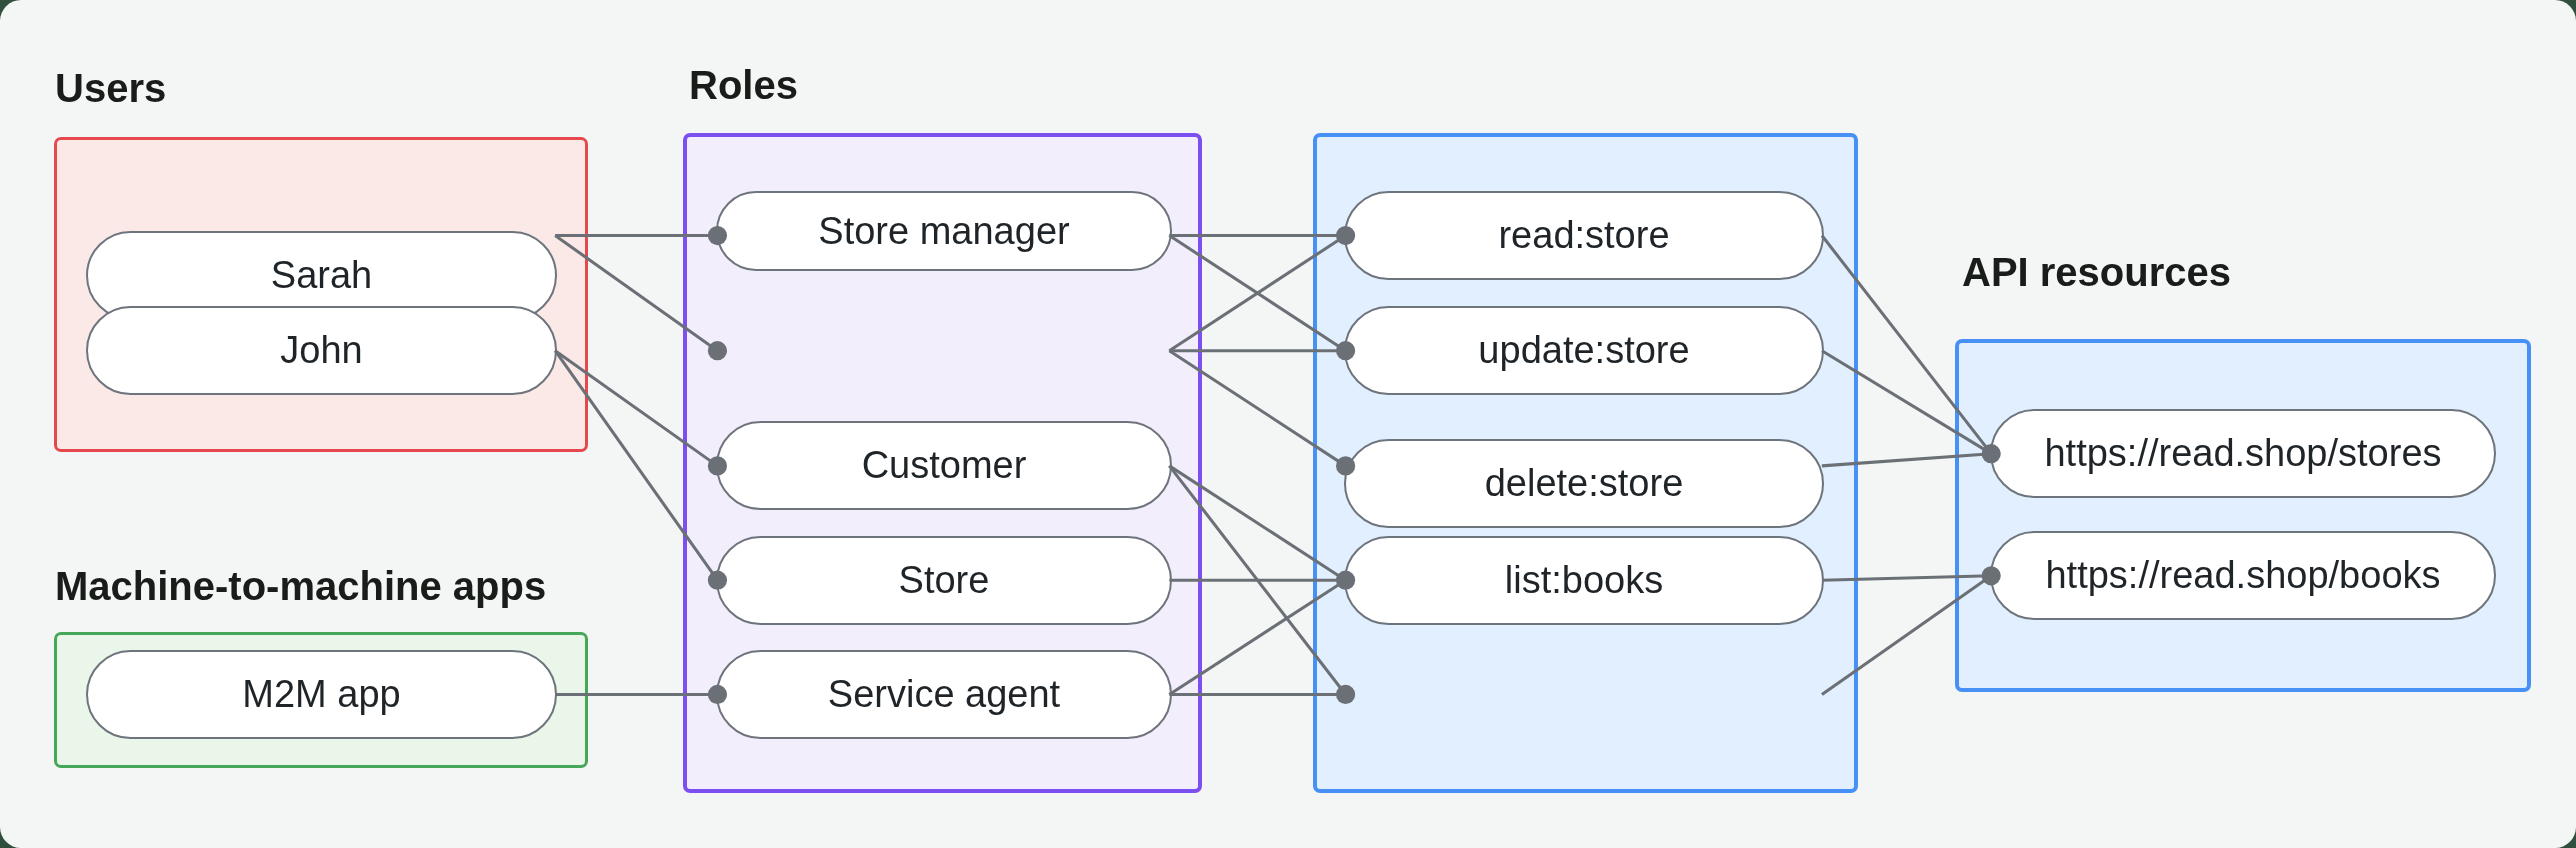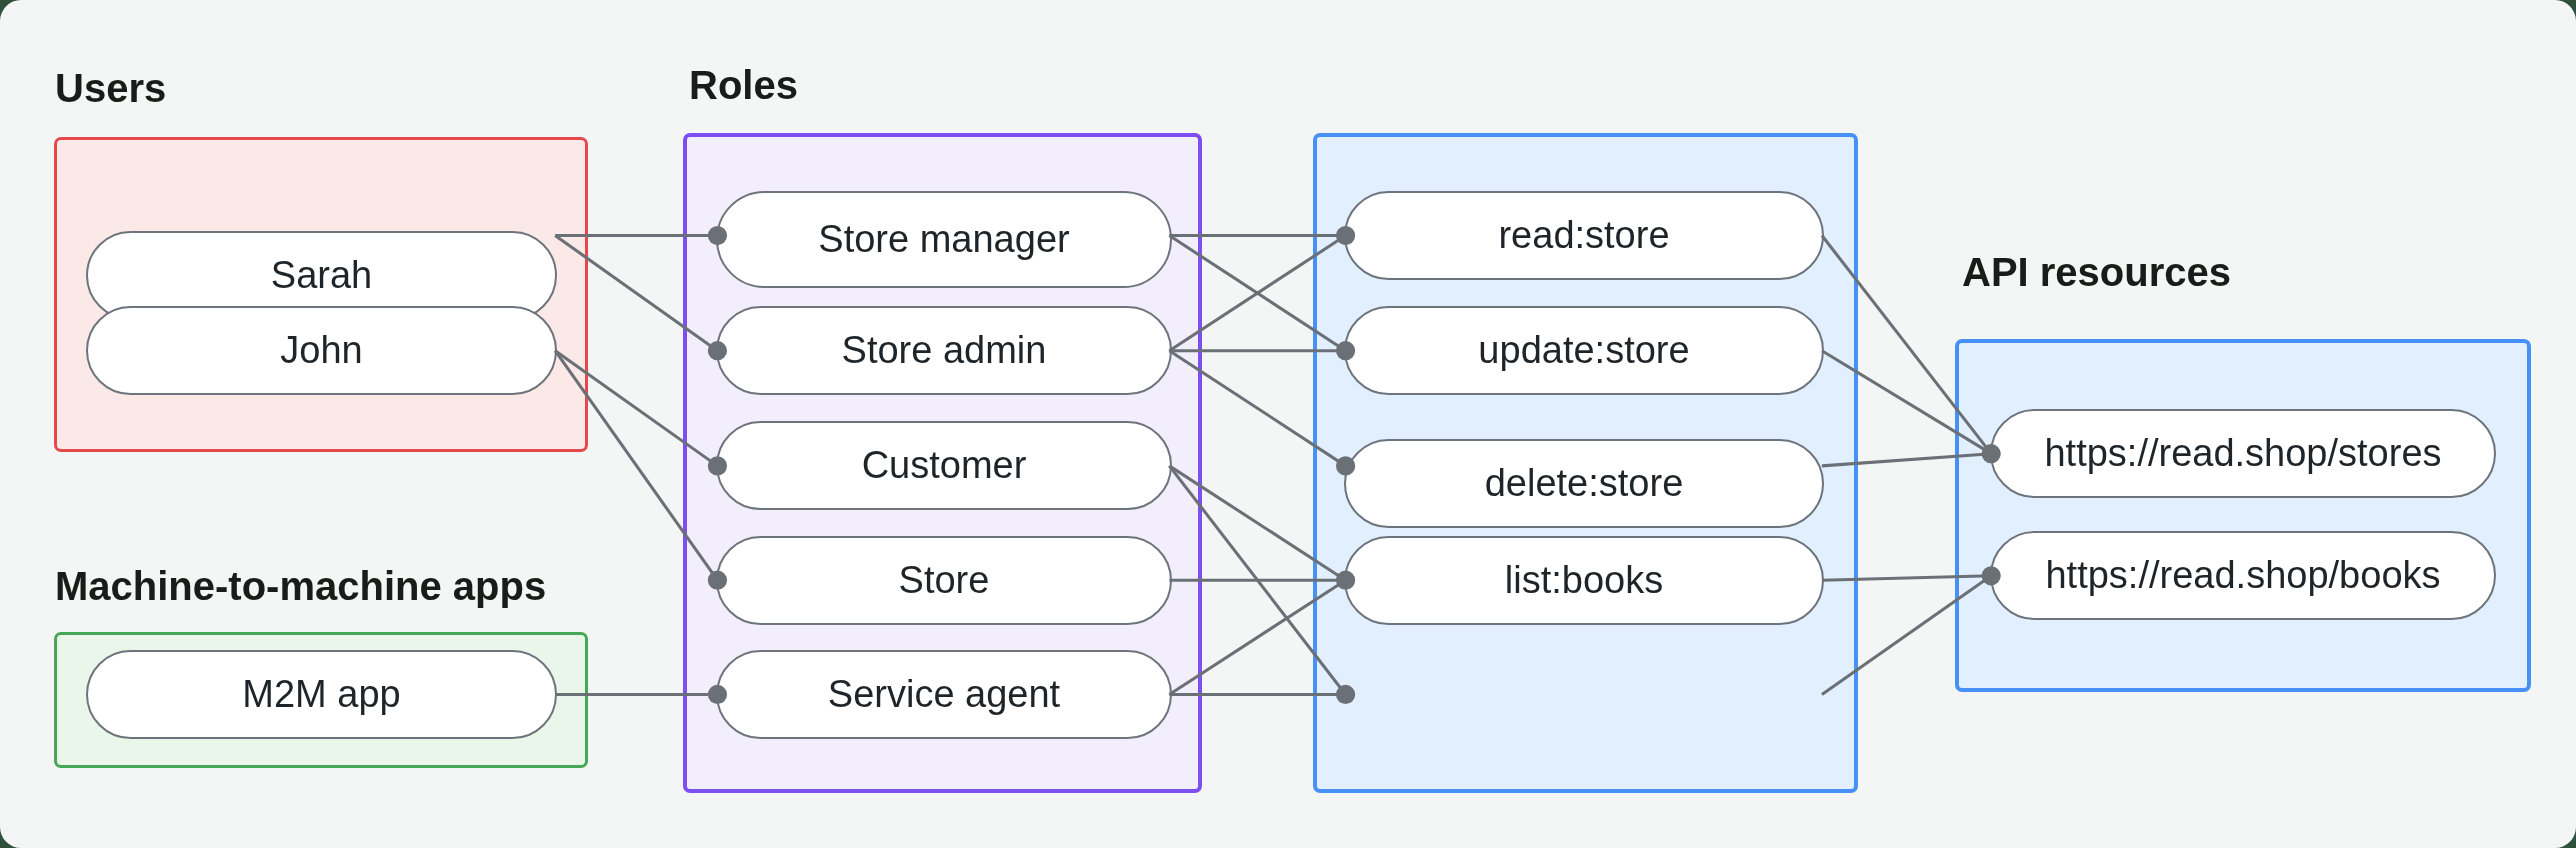--- a/index.html
+++ b/index.html
@@ -65,22 +65,21 @@
   <div class="group-box box-thin" style="left: 54px; top: 632px; width: 534px; height: 136px; border-color: rgb(70, 167, 88); background-color: rgb(233, 246, 233);"></div>
   <div class="group-box box-thick" style="left: 683px; top: 133px; width: 519px; height: 660px; border-color: rgb(124, 79, 241); background-color: rgb(242, 238, 252);"></div>
   <div class="group-box box-thick" style="left: 1313px; top: 133px; width: 545px; height: 660px; border-color: rgb(71, 145, 246); background-color: rgb(226, 239, 254);"></div>
   <div class="group-box box-thick" style="left: 1955px; top: 339px; width: 576px; height: 353px; border-color: rgb(71, 145, 246); background-color: rgb(226, 239, 254);"></div>
 
   <div class="node" style="left:86px; top:191px; width:471px; height:89px;margin-top:40px;">Sarah</div>
   <div class="node" style="left:86px; top:306px; width:471px; height:89px;">John</div>
 
   <div class="node" style="left:86px; top:650px; width:471px; height:89px;">M2M app</div>
 
-  <div class="node" style="left:716px; top:191px; width:456px; height:97px;">Store manager</div>
-  <div class="node" style="left:716px; top:306px; width:456px; height:89px;">Store admin</div>
+  <div class="node" style="left:716px; top:191px; width:456px; height:80px;">Store manager</div>
   <div class="node" style="left:716px; top:421px; width:456px; height:89px;text-align:right;">Customer</div>
   <div class="node" style="left:716px; top:536px; width:456px; height:89px;">Store</div>
   <div class="node" style="left:716px; top:650px; width:456px; height:89px;text-align:right;">Service agent</div>
 
   <div class="node" style="left:1344px; top:191px; width:480px; height:89px;">read:store</div>
   <div class="node" style="left:1344px; top:306px; width:480px; height:89px;">update:store</div>
   <div class="node" style="left:1344px; top:421px; width:480px; height:89px;margin-top:18px;">delete:store</div>
   <div class="node" style="left:1344px; top:536px; width:480px; height:89px;">list:books</div>
 
   <div class="node" style="left:1990px; top:409px; width:506px; height:89px;">https://read.shop/stores</div>

